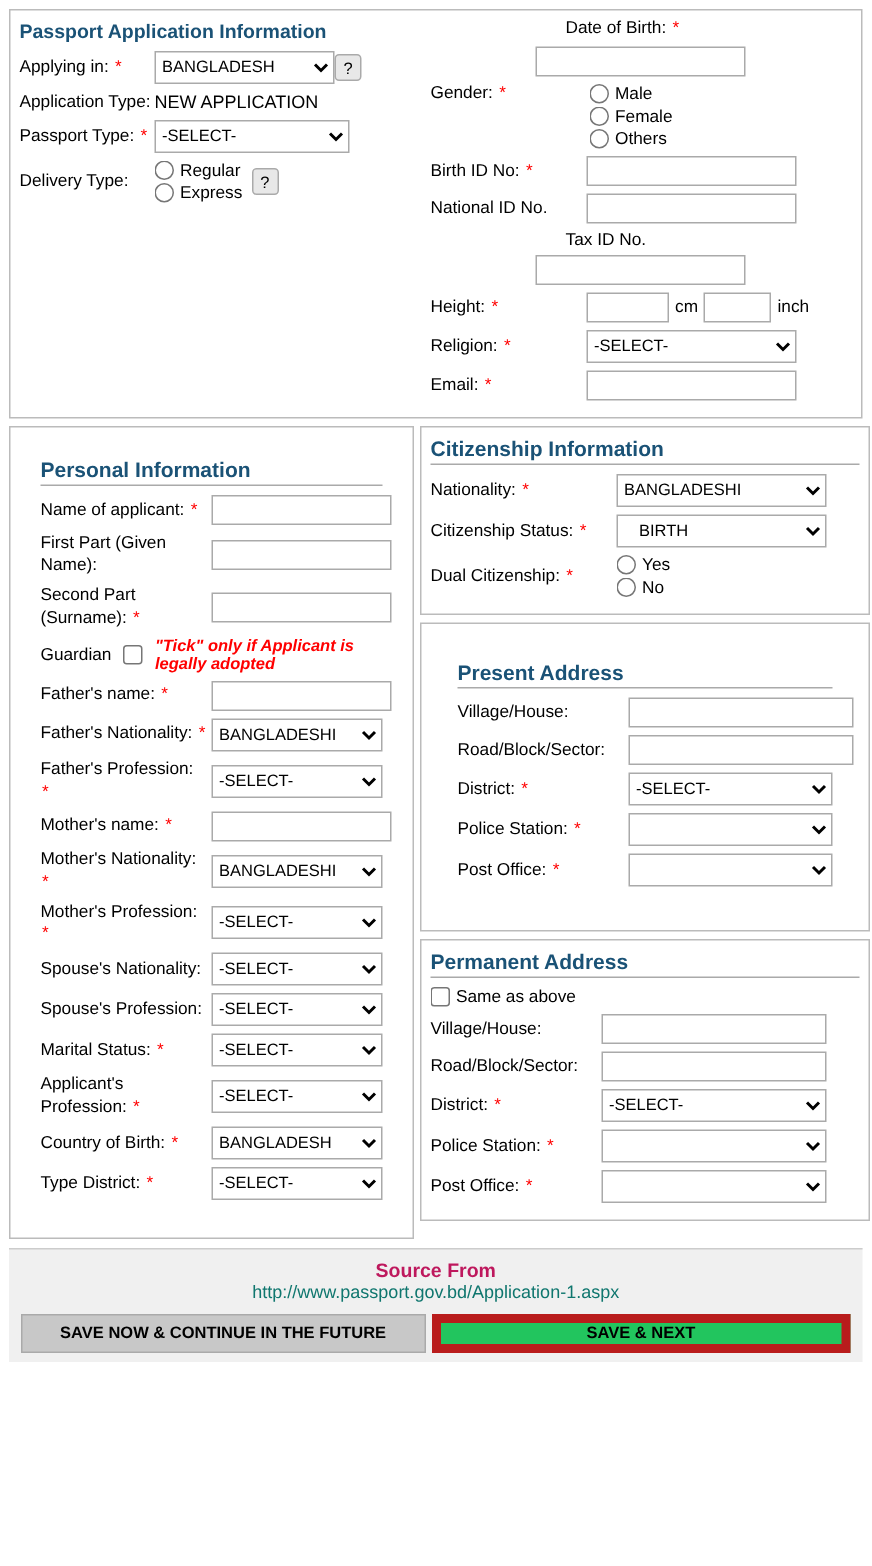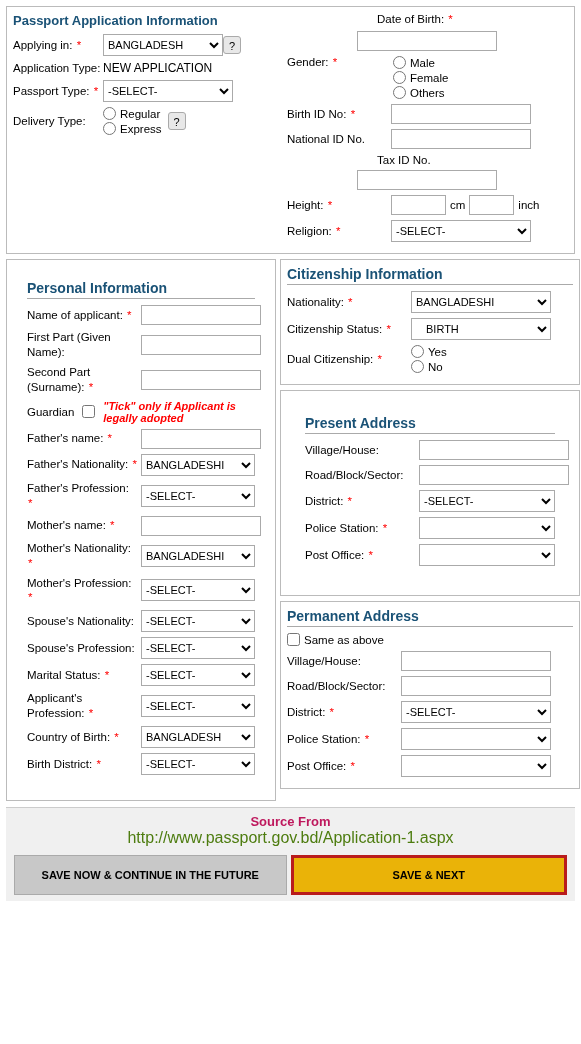--- a/index.html
+++ b/index.html
@@ -156,42 +156,42 @@
       gap: 4px;
       margin-top: 6px;
     }
     .source-from-text {
       color: #be185d;
       font-weight: bold;
       font-size: 13px;
       text-align: center;
     }
     .source-link {
-      color: #4d7c0f;
-      font-size: 16px;
+      color: #0f766e;
+      font-size: 12px;
       text-align: center;
     }
     .bottom-buttons {
       display: flex;
       gap: 4px;
       margin-top: 4px;
     }
     .btn-save-continue {
       background: #c8c8c8;
       border: 1px solid #aaa;
       padding: 5px 10px;
       font-size: 11px;
       font-weight: bold;
       cursor: pointer;
       flex: 1;
     }
     .btn-save-next {
-      background: #eab308;
-      border: 3px solid #b91c1c;
-      padding: 11px 10px;
+      background: #22c55e;
+      border: 6px solid #b91c1c;
+      padding: 1px 10px;
       font-size: 11px;
       font-weight: bold;
       cursor: pointer;
       flex: 1;
     }
     .addr-row {
       display: flex;
       align-items: center;
       margin-bottom: 5px;
       gap: 4px;
@@ -347,20 +347,27 @@
         <div style="display:flex; align-items:center; margin-bottom:5px; gap:4px;">
           <span style="width:100px; font-size:11.5px; flex-shrink:0;">
             <span>Religion:</span>
             <span class="req">*</span>
           </span>
           <select class="form-select" style="width:140px;">
             <option>-SELECT-</option>
           </select>
         </div>
 
+        <div style="display:flex; align-items:center; margin-bottom:5px; gap:4px;">
+          <span style="width:100px; font-size:11.5px; flex-shrink:0;">
+            <span>Email:</span>
+            <span class="req">*</span>
+          </span>
+          <input type="text" class="form-input" style="width: 140px;">
+        </div>
       </div>
     </div>
   </div>
 
   <div style="display:flex; gap:4px;">
 
     <div style="width:270px;">
       <div style="border:1px solid #bbb; padding:20px;">
         <div class="section-title">Personal Information</div>
 
@@ -487,21 +494,21 @@
             <span>Country of Birth:</span>
             <span class="req">*</span>
           </span>
           <select class="form-select" style="width:130px;">
             <option>BANGLADESH</option>
           </select>
         </div>
 
         <div class="field-row">
           <span class="field-label">
-            <span>Birth District:</span>
+            <span>Type District:</span>
             <span class="req">*</span>
           </span>
           <select class="form-select" style="width:130px;">
             <option>-SELECT-</option>
           </select>
         </div>
 
       </div>
     </div>
 

